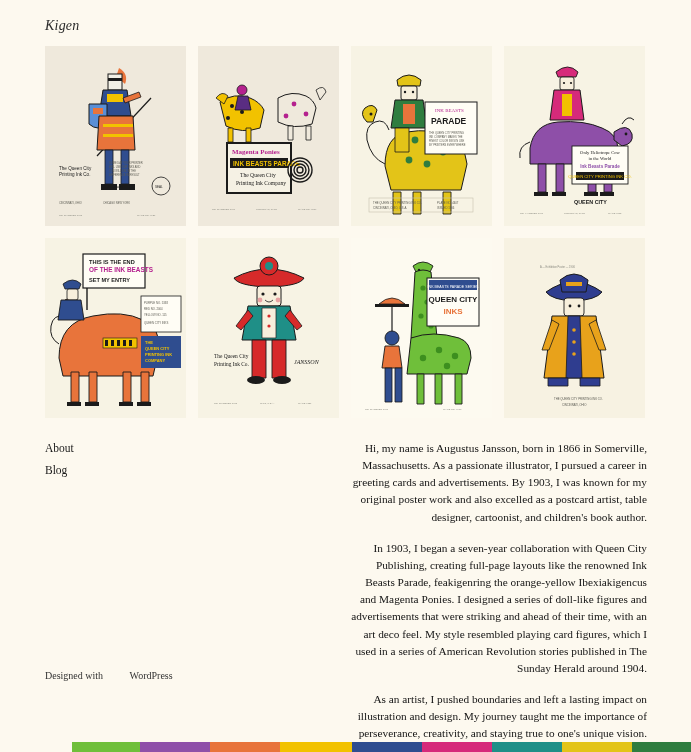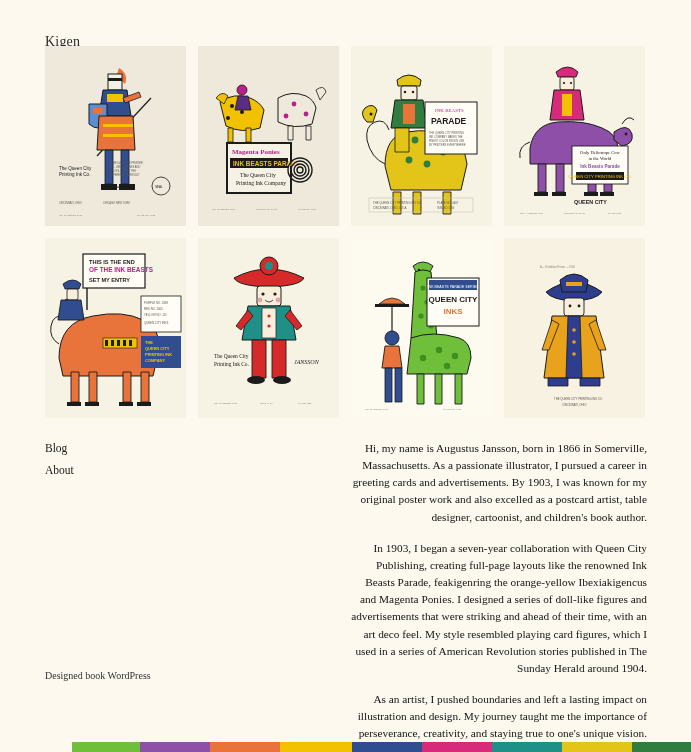--- a/index.html
+++ b/index.html
@@ -14,21 +14,22 @@
     color: #1a1a1a;
     overflow: hidden;
   }
   .page {
     position: relative;
     width: 691px; height: 752px;
     background: #fdf9ef;
   }
   .site-title {
     position: absolute;
-    left: 45px; top: 34px;
+    left: 45px; top: 18px;
+    font-style: italic;
     font-size: 14px;
     color: #2a2a2a;
     letter-spacing: 0.2px;
   }
 
   
   .gallery {
     position: absolute;
     left: 45px; top: 46px;
     width: 602px;
@@ -63,21 +64,21 @@
     margin-bottom: 4px;
     font-size: 11.5px;
   }
 
   .credit {
     position: absolute;
     left: 45px; top: 670px;
     font-size: 10px;
     color: #333;
   }
-  .credit a { color: #333; text-decoration: none; }
+  .credit a { color: #333; text-decoration: none; margin-left: 24px; }
 
   .right-col {
     position: absolute;
     left: 351px; top: 440px;
     width: 296px;
     font-size: 11.3px;
     line-height: 1.52;
     text-align: right;
     color: #141414;
   }
@@ -433,26 +434,26 @@
         <g fill="#5a5a52" font-family="Liberation Sans, sans-serif" font-size="2.8">
           <text x="50" y="162">THE QUEEN CITY PRINTING INK CO.</text>
           <text x="58" y="168">CINCINNATI, OHIO</text>
         </g>
       </svg>
     </div>
 
   </div>
 
   <div class="left-col">
+    <a href="#">About</a>
     <a href="#">Blog</a>
-    <a href="#">About</a>
   </div>
 
   <div class="credit">
-    <span>Designed book </span><a href="#">WordPress</a>
+    <span>Designed with </span><a href="#">WordPress</a>
   </div>
 
   <div class="right-col">
     <p>Hi, my name is Augustus Jansson, born in 1866 in Somerville, Massachusetts. As a passionate illustrator, I pursued a career in greeting cards and advertisements. By 1903, I was known for my original poster work and also excelled as a postcard artist, table designer, cartoonist, and children's book author.</p>
     <p>In 1903, I began a seven-year collaboration with Queen City Publishing, creating full-page layouts like the renowned Ink Beasts Parade, feakigenring the orange-yellow Ibexiakigencus and Magenta Ponies. I designed a series of doll-like figures and advertisements that were striking and ahead of their time, with an art deco feel. My style resembled playing card figures, which I used in a series of American Revolution stories published in The Sunday Herald around 1904.</p>
     <p>As an artist, I pushed boundaries and left a lasting impact on illustration and design. My journey taught me the importance of perseverance, creativity, and staying true to one's unique vision.</p>
   </div>
 
   <div class="colorbar">
       <span style="width: 72px; background: rgb(253, 249, 239);"></span>

